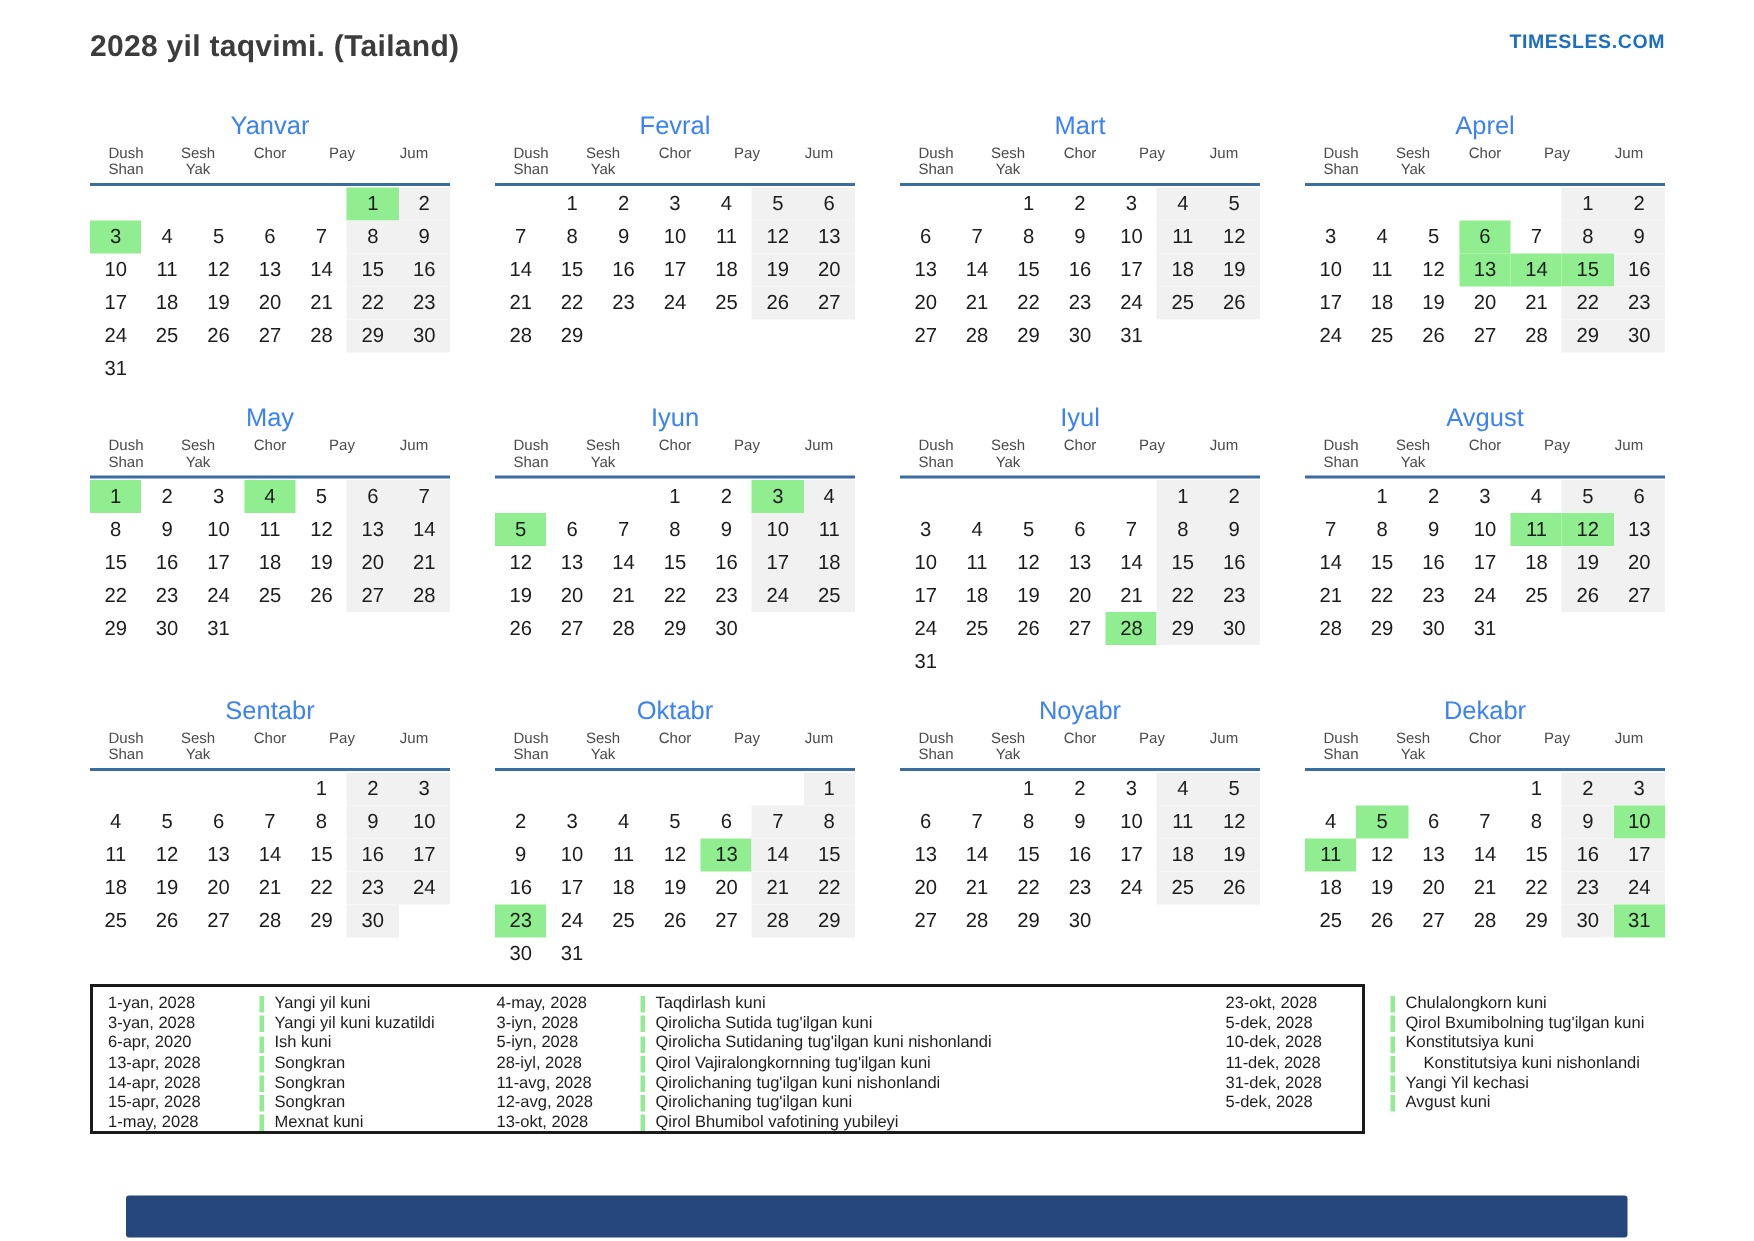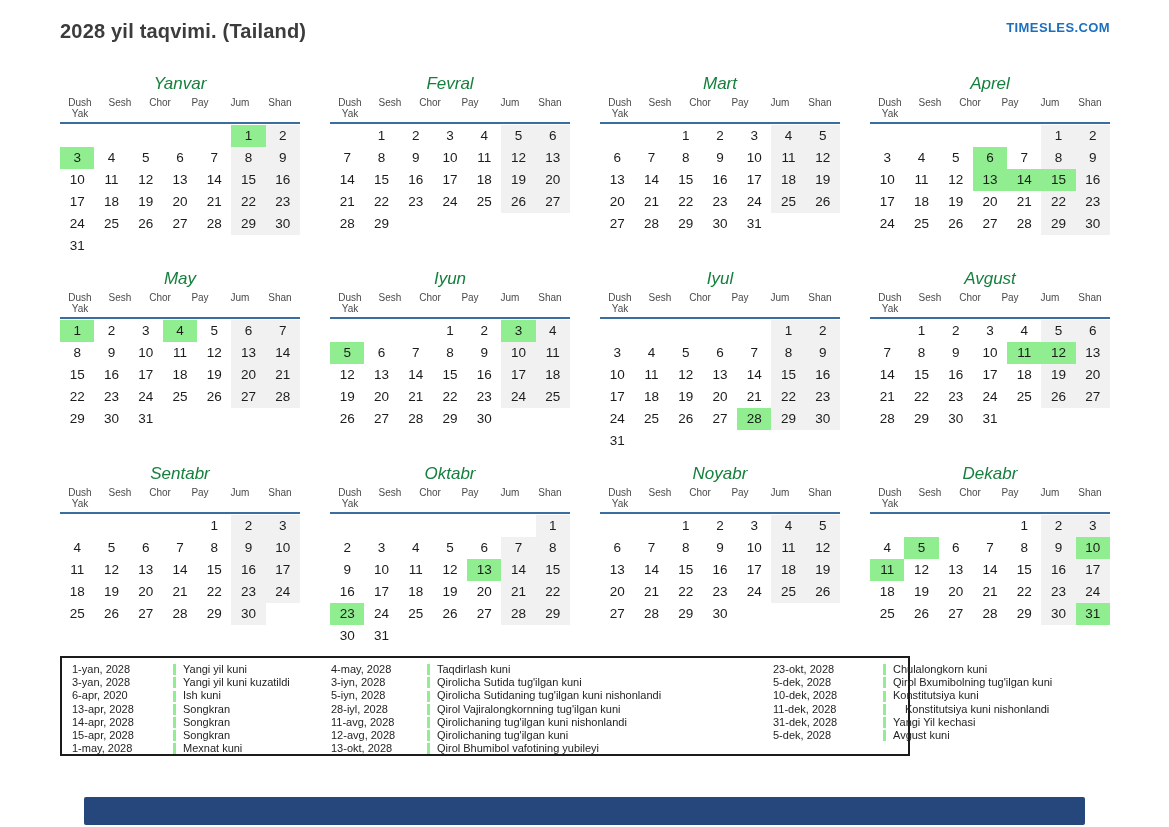--- a/index.html
+++ b/index.html
@@ -11,38 +11,38 @@
   
   .hdr { position:absolute; top:20px; left:60px; right:59px; display:flex;
          justify-content:space-between; align-items:flex-start; }
   .title { font-size:20px; font-weight:700; color:#3c3c3c; letter-spacing:.2px; }
   .site  { font-size:13px; font-weight:700; color:#1d6fbe; letter-spacing:.4px;
            text-decoration:none; cursor:pointer; }
   
   .months { position:absolute; top:73px; left:60px; width:1050px;
             display:grid; grid-template-columns:repeat(4,240px); column-gap:30px; row-gap:23px; }
   .month { height:172px; }
-  .mtitle { text-align:center; font-size:17px; color:#15803d; height:24px; line-height:22px;font-style:italic; }
-  .wrow { display:grid; grid-template-columns:repeat(6,1fr);
+  .mtitle { text-align:center; font-size:17px; color:#3b82f6; height:24px; line-height:22px; }
+  .wrow { display:grid; grid-template-columns:repeat(5,1fr);
           border-bottom:2px solid #3a6da0; padding-bottom:3px; margin-bottom:1px; }
   .wcell { text-align:center; font-size:10px; color:#4a4a4a; }
   .dgrid { display:grid; grid-template-columns:repeat(7,1fr); grid-auto-rows:22px; }
   .dcell { text-align:center; font-size:13.5px; color:#1c1c1c; line-height:22px; }
   .dcell.wk  { background:#f1f1f1; }
   .dcell.hol { background:#90ee90; }
   
   .legend { position:absolute; top:656px; left:60px; width:850px; height:100px;
             border:2px solid #1b1b1b; padding:5px 10px; display:flex; align-items:flex-start; }
   .lcol { display:grid; row-gap:0; }
   .ldate { font-size:11px; color:#1e1e1e; line-height:13.2px; }
   .lname { font-size:11px; color:#1e1e1e; line-height:13.2px; display:flex; align-items:center; }
   .tick { display:inline-block; width:3px; height:11px; background:#90ee90; margin-right:7px; flex:0 0 3px; }
   .lcol0 { grid-template-columns:101px 158px; }
   .lcol1 { grid-template-columns:96px  346px; }
-  .lcol2 { grid-template-columns:110px 226px; }
+  .lcol2 { grid-template-columns:110px 226px;margin-left:44px; }
   
   .fbar { position:absolute; left:84px; bottom:2px; width:1001px; height:28px;
           background:#25477b; border-radius:2px; }
 </style>
 </head>
 <body>
 
 <div class="page">
   <div class="hdr">
     <div class="title">2028 yil taqvimi. (Tailand)</div>

